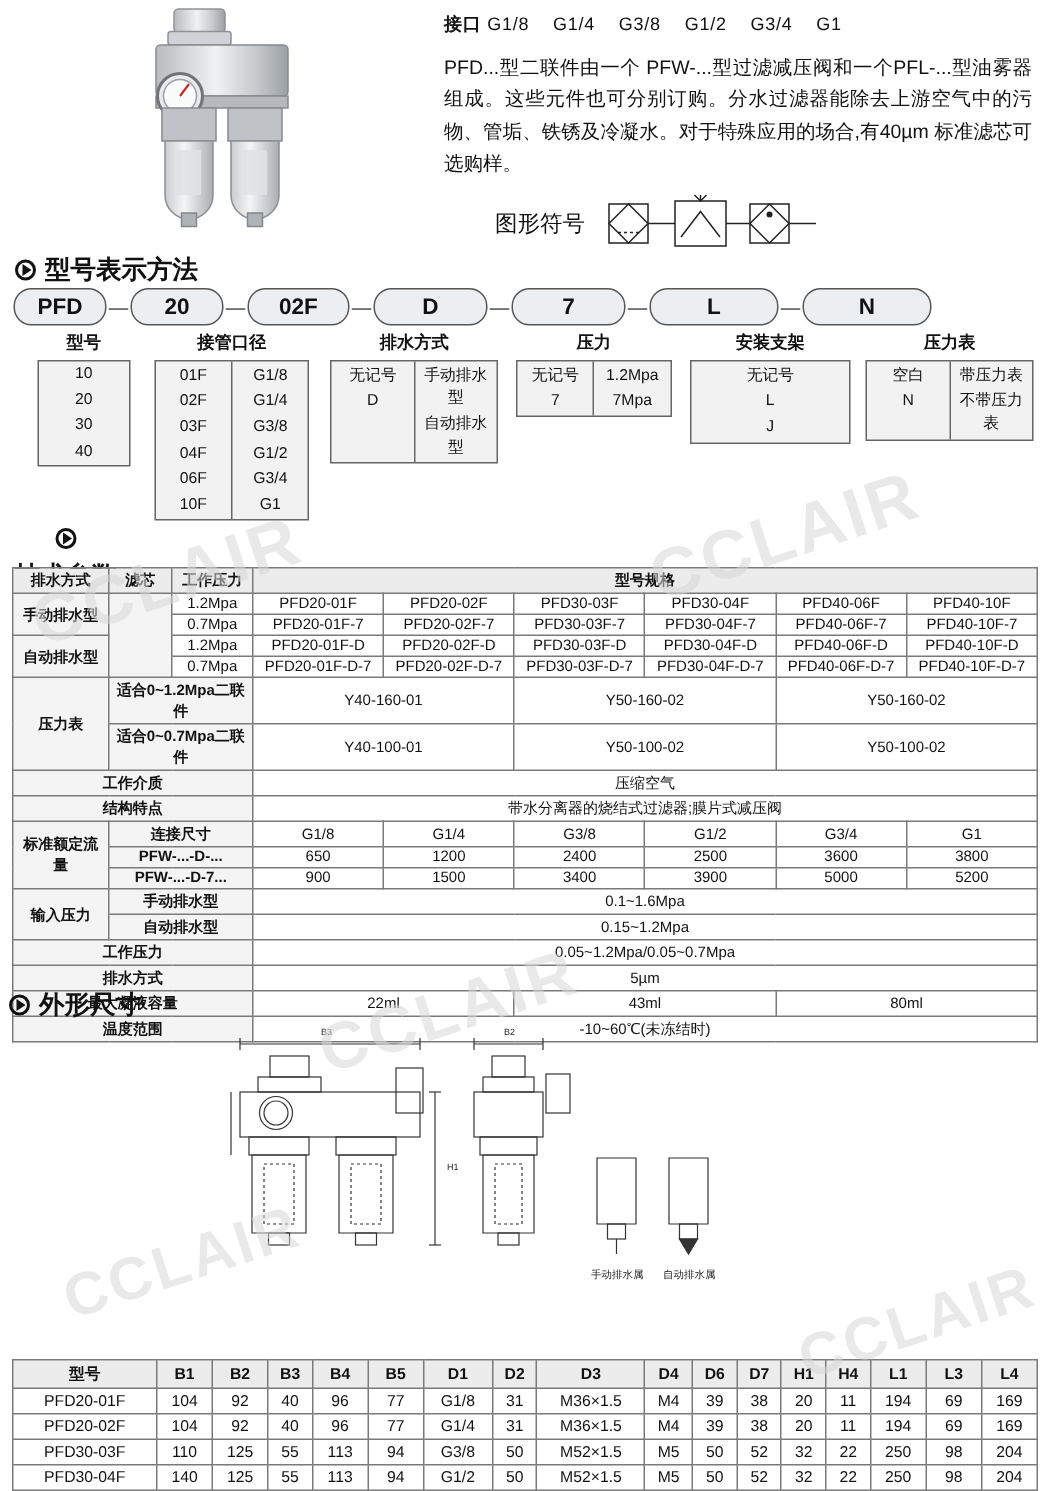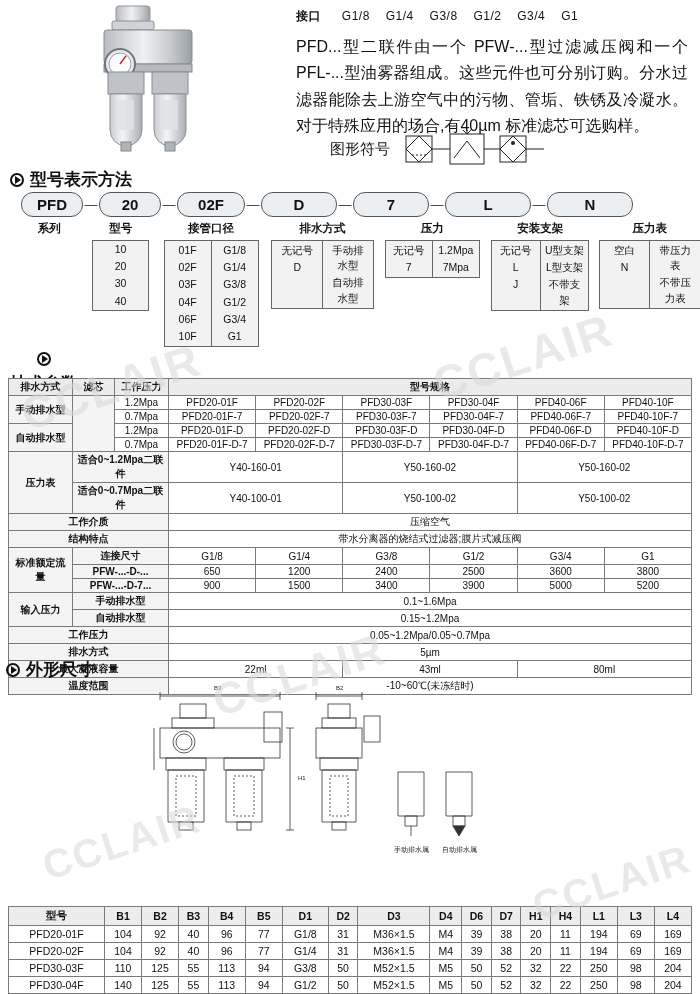--- a/index.html
+++ b/index.html
@@ -33,29 +33,29 @@
     width:14px;height:14px;border:2px solid #111;border-radius:50%;
     display:inline-flex;align-items:center;justify-content:center;
   }
   .tri-o::after{content:"";width:0;height:0;border-left:6px solid #111;border-top:4px solid transparent;border-bottom:4px solid transparent;margin-left:2px;}
 
   
   .top { position:absolute; left:0; top:0; width:700px; height:172px; }
   .prod-img { position:absolute; left:86px; top:4px; width:130px; height:150px; }
   .top-text { position:absolute; left:296px; top:8px; width:392px; }
   .top-text .row1 { font-size:12px; letter-spacing:.5px; margin-bottom:9px; }
-  .top-text .row1 b { margin-right:17px; }
+  .top-text .row1 b { margin-right:0; }
   .ports span { margin-right:12px; }
-  .desc { font-size:16px; line-height:1.65; text-align:justify; }
+  .desc { font-size:13px; line-height:1.65; text-align:justify; }
   .symbol-row { position:absolute; left:330px; top:128px; display:flex; align-items:center; gap:14px; }
   .symbol-row .lbl { font-size:15px; }
 
   
   .s1 { position:absolute; left:10px; top:168px; }
-  .model-wrap { position:absolute; left:17px; top:192px; width:684px; }
+  .model-wrap { position:absolute; left:5px; top:192px; width:684px; }
   .mrow { display:flex; align-items:center; justify-content:flex-start; padding-left:4px; }
   .pill {
     border:1px solid #555; border-radius:12px; background:#eceff1;
     text-align:center; font-weight:bold; font-size:15px; padding:3px 0;
   }
   .dash { width:16px; text-align:center; color:#333; font-size:13px; }
 
   .mcols { display:flex; padding-left:4px; margin-top:4px; }
   .mcol { text-align:center; }
   .mcol .cap { font-size:11.5px; font-weight:bold; margin-bottom:4px; }
@@ -194,23 +194,20 @@
       <div class="dash">—</div>
       <div class="pill" style="width:76px;">7</div>
       <div class="dash">—</div>
       <div class="pill" style="width:86px;">L</div>
       <div class="dash">—</div>
       <div class="pill" style="width:86px;">N</div>
     </div>
 
     <div class="mcols">
 
-      <div class="mcol" style="width:62px;">
-        <div class="cap">系列</div>
-      </div>
       <div style="width:16px;"></div>
 
       <div class="mcol" style="width:62px;">
         <div class="cap">型号</div>
         <div class="mbox mlist">
           <div>10</div>
           <div>20</div>
           <div>30</div>
           <div>40</div>
         </div>
@@ -270,25 +267,20 @@
       </div>
       <div style="width:12px;"></div>
 
       <div class="mcol" style="width:108px;">
         <div class="cap">安装支架</div>
         <div class="mbox two">
           <div>
             <div>无记号</div>
             <div>L</div>
             <div>J</div>
-          </div>
-          <div>
-            <div>U型支架</div>
-            <div>L型支架</div>
-            <div>不带支架</div>
           </div>
         </div>
       </div>
       <div style="width:10px;"></div>
 
       <div class="mcol" style="width:112px;">
         <div class="cap">压力表</div>
         <div class="mbox two">
           <div>
             <div>空白</div>

